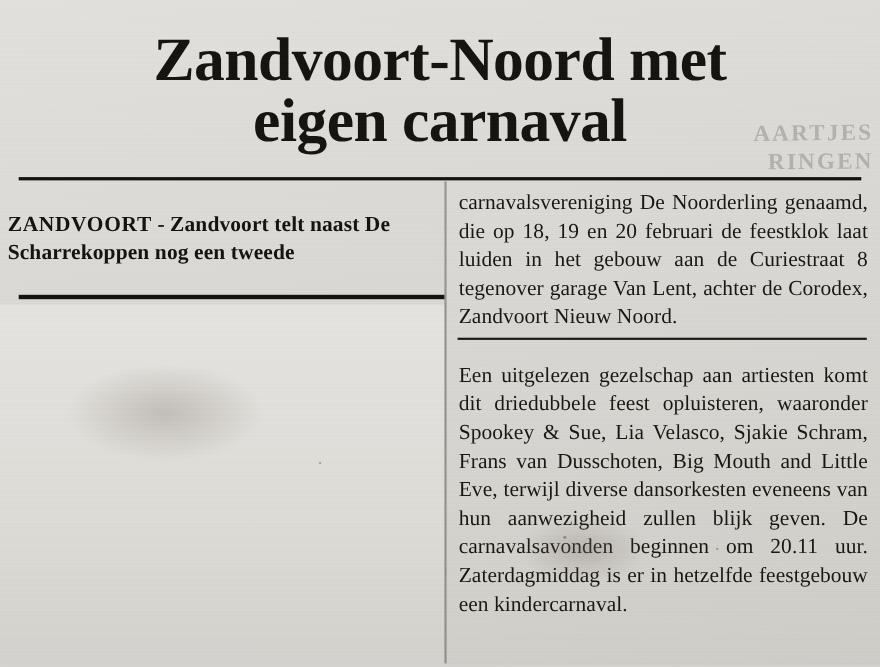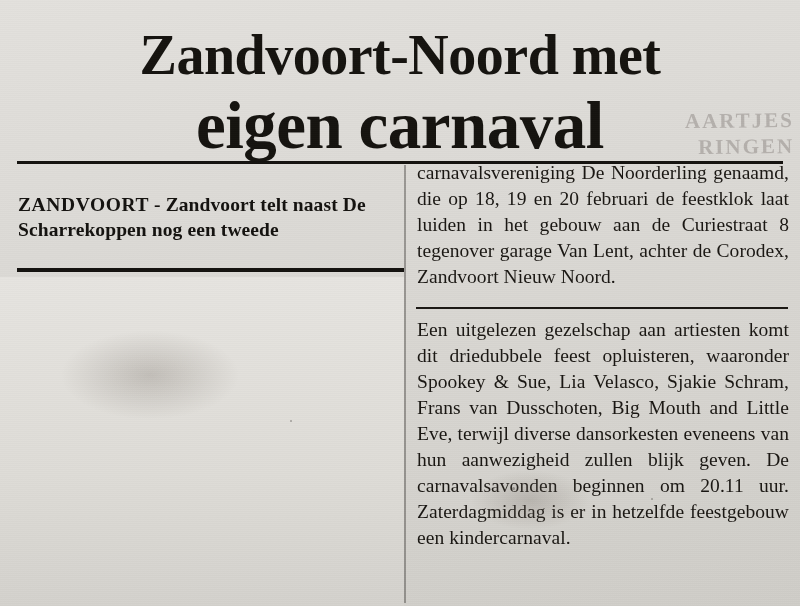--- a/index.html
+++ b/index.html
@@ -73,21 +73,21 @@
     line-height: 0.98;
     letter-spacing: -0.5px;
   }
   .headline .line {
     display: block;
     font-size: 54px;
     transform: scaleX(1.0);
     margin-top: 14px;
   }
   .headline .line1 { font-size: 56px; }
-  .headline .line2 { font-size: 67px; margin-top: 10px; }
+  .headline .line2 { font-size: 56px; margin-top: 0; }
 
   
   .rule-top {
     position: absolute;
     left: 17px;
     width: 766px;
     top: 161px;
     height: 3px;
     background: #14120f;
   }
@@ -112,38 +112,38 @@
     left: 416px;
     width: 372px;
     top: 307px;
     height: 2px;
     background: #1b1814;
   }
 
   
   .col-left {
     position: absolute;
-    left: 18px;
+    left: 7px;
     top: 172px;
     width: 375px;
   }
   .lead {
     font-family: "Liberation Serif", serif;
     font-weight: bold;
     font-size: 19.5px;
     line-height: 1.32;
     color: #14120f;
     letter-spacing: 0.1px;
   }
   .lead .kicker { font-weight: bold; letter-spacing: 0.6px; }
 
   .col-right {
     position: absolute;
     left: 417px;
-    top: 160px;
+    top: 172px;
     width: 372px;
   }
   .body-text {
     font-family: "Liberation Serif", serif;
     font-size: 19.5px;
     line-height: 1.335;
     color: #191612;
     text-align: justify;
     letter-spacing: 0.05px;
   }

